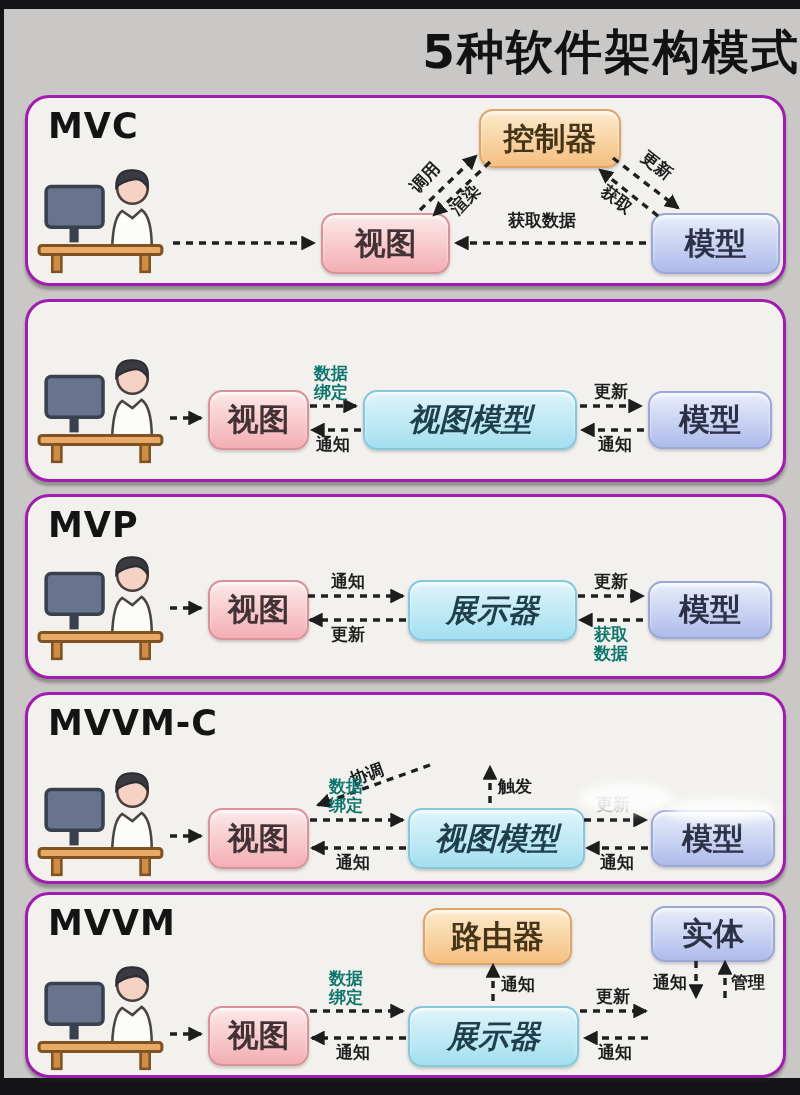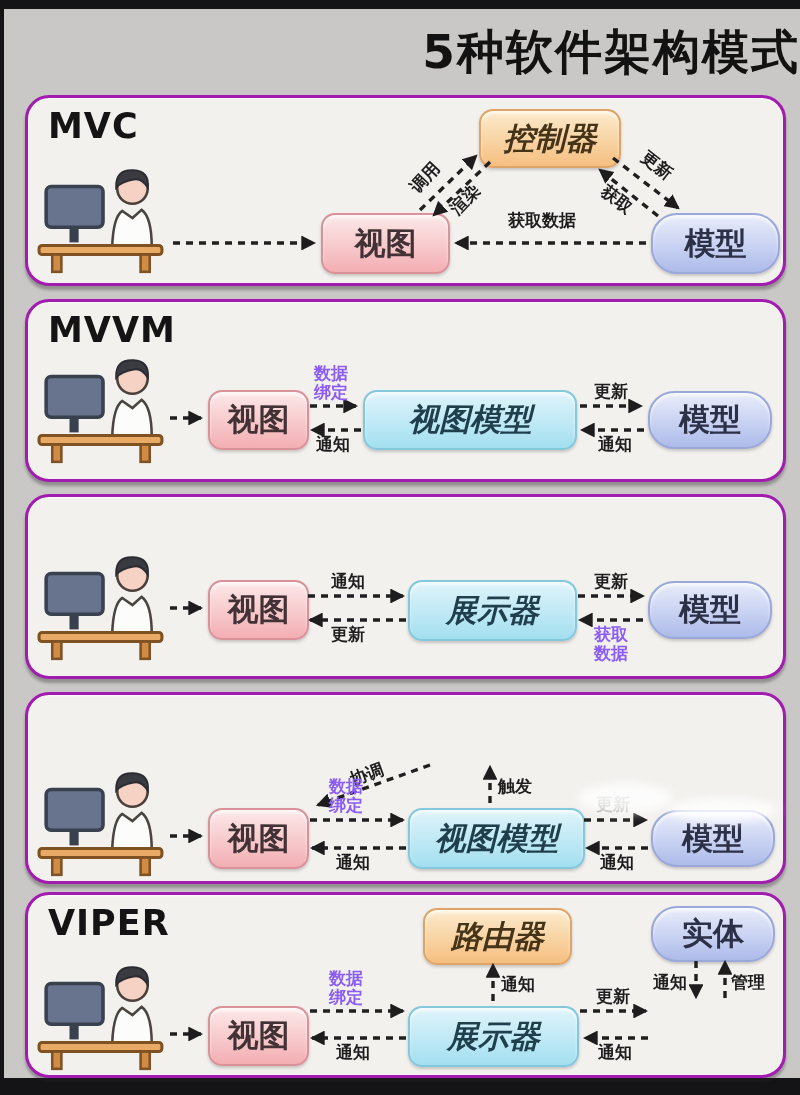--- a/index.html
+++ b/index.html
@@ -13,28 +13,28 @@
   .panel{position:absolute;left:21px;width:755px;background:#f2f1ee;
     border:3px solid #a21caf;border-radius:24px;
     box-shadow:0 4px 3px rgba(40,40,40,.35), inset 0 1px 2px rgba(255,255,255,.8);}
   .p1{top:86px;height:185px;} .p2{top:290px;height:177px;} .p3{top:485px;height:179px;}
   .p4{top:683px;height:186px;} .p5{top:883px;height:180px;}
   .pl{position:absolute;left:20px;top:8px;font-size:35px;font-weight:800;color:#141414;letter-spacing:1px;}
   .bx{position:absolute;display:flex;align-items:center;justify-content:center;
     font-weight:700;font-size:31px;border-radius:14px;border:2px solid;
     box-shadow:inset 0 3px 3px rgba(255,255,255,.65), 0 2px 3px rgba(90,80,80,.28);}
   .pink  {background:linear-gradient(180deg,#fce9e9,#f3aeb3);border-color:#d9929a;color:#423236;}
-  .orange{background:linear-gradient(180deg,#fcebcd,#f5bf80);border-color:#dfa468;color:#453418;font-style:italic;}
-  .blue  {background:linear-gradient(180deg,#e9edfa,#adbbea);border-color:#9aa8da;color:#2c3148;border-radius:26px;}
+  .orange{background:linear-gradient(180deg,#fcebcd,#f5bf80);border-color:#dfa468;color:#453418;}
+  .blue  {background:linear-gradient(180deg,#e9edfa,#adbbea);border-color:#9aa8da;color:#2c3148;}
   .cyan  {background:linear-gradient(180deg,#e0f4fa,#a3dff0);border-color:#83c8dd;color:#1f3f4d;font-style:italic;}
   .green {background:linear-gradient(180deg,#ecf4d8,#c3df9a);border-color:#a3c577;color:#2f4a1e;}
   .arrows{position:absolute;left:0;top:0;width:100%;height:100%;}
   .dash{stroke:#1f1f1f;stroke-width:3.4;stroke-dasharray:7 6;fill:none;marker-end:url(#ah);}
   .lbl{position:absolute;font-size:17px;font-weight:700;color:#1d1d1d;white-space:nowrap;line-height:1.1;}
-  .lbl2{position:absolute;font-size:17px;font-weight:700;color:#8b5cf6;width:40px;
+  .lbl2{position:absolute;font-size:17px;font-weight:700;color:#0f766e;width:40px;
     text-align:center;line-height:1.12;word-break:break-all;}
   .r-47{transform:rotate(-47deg);} .r-20{transform:rotate(-20deg);} .r38{transform:rotate(38deg);}
   .person{position:absolute;width:132px;height:120px;}
   .faint{opacity:.38;}
   .smudge{position:absolute;background:rgba(255,255,255,.8);filter:blur(5px);border-radius:50%;}
 </style>
 </head>
 <body>
 
 <svg width="0" height="0" style="position:absolute">
@@ -72,21 +72,20 @@
       <path class="dash" d="M618,145 H428"></path>
     </svg>
     <div class="lbl r-47" style="left:380px;top:70px">调用</div>
     <div class="lbl r-47" style="left:420px;top:92px">渲染</div>
     <div class="lbl r38" style="left:612px;top:58px">更新</div>
     <div class="lbl r38" style="left:572px;top:92px">获取</div>
     <div class="lbl" style="left:480px;top:113px">获取数据</div>
   </div>
 
   <div class="panel p2">
-    <div class="pl">MVVM</div>
     <svg class="person" style="left:8px;top:44px" viewBox="0 0 130 118">
       <rect x="10" y="30" width="56" height="40" rx="5" fill="#68748e" stroke="#39404e" stroke-width="3.5"></rect>
       <rect x="33" y="70" width="9" height="15" fill="#39404e"></rect>
       <circle cx="95" cy="32" r="15" fill="#f5d2c4" stroke="#4a3f3a" stroke-width="2.5"></circle>
       <path d="M79,31 Q78,13 96,14 Q112,15 110,31 Q104,21 96,23 Q84,25 79,31 Z" fill="#3a3a41" stroke="#2c2c33" stroke-width="2"></path>
       <path d="M75,90 Q76,60 85,54 L95,61 L104,53 Q114,60 114,90 Z" fill="#fcfcfa" stroke="#4a4540" stroke-width="2.5"></path>
       <rect x="3" y="88" width="121" height="9" rx="3" fill="#e8aa64" stroke="#7e5222" stroke-width="3"></rect>
       <rect x="16" y="97" width="9" height="17" fill="#d08c44" stroke="#7e5222" stroke-width="2.5"></rect>
       <rect x="103" y="97" width="9" height="17" fill="#d08c44" stroke="#7e5222" stroke-width="2.5"></rect>
     </svg>
@@ -100,20 +99,21 @@
       <path class="dash" d="M552,104 H613"></path>
       <path class="dash" d="M616,128 H554"></path>
     </svg>
     <div class="lbl2" style="left:283px;top:62px">数据绑定</div>
     <div class="lbl" style="left:288px;top:133px">通知</div>
     <div class="lbl" style="left:566px;top:80px">更新</div>
     <div class="lbl" style="left:570px;top:133px">通知</div>
   </div>
 
   <div class="panel p3">
+    <div class="pl">MVP</div>
     <svg class="person" style="left:8px;top:46px" viewBox="0 0 130 118">
       <rect x="10" y="30" width="56" height="40" rx="5" fill="#68748e" stroke="#39404e" stroke-width="3.5"></rect>
       <rect x="33" y="70" width="9" height="15" fill="#39404e"></rect>
       <circle cx="95" cy="32" r="15" fill="#f5d2c4" stroke="#4a3f3a" stroke-width="2.5"></circle>
       <path d="M79,31 Q78,13 96,14 Q112,15 110,31 Q104,21 96,23 Q84,25 79,31 Z" fill="#3a3a41" stroke="#2c2c33" stroke-width="2"></path>
       <path d="M75,90 Q76,60 85,54 L95,61 L104,53 Q114,60 114,90 Z" fill="#fcfcfa" stroke="#4a4540" stroke-width="2.5"></path>
       <rect x="3" y="88" width="121" height="9" rx="3" fill="#e8aa64" stroke="#7e5222" stroke-width="3"></rect>
       <rect x="16" y="97" width="9" height="17" fill="#d08c44" stroke="#7e5222" stroke-width="2.5"></rect>
       <rect x="103" y="97" width="9" height="17" fill="#d08c44" stroke="#7e5222" stroke-width="2.5"></rect>
     </svg>
@@ -127,20 +127,21 @@
       <path class="dash" d="M550,99 H615"></path>
       <path class="dash" d="M615,123 H552"></path>
     </svg>
     <div class="lbl" style="left:303px;top:75px">通知</div>
     <div class="lbl" style="left:303px;top:128px">更新</div>
     <div class="lbl" style="left:566px;top:75px">更新</div>
     <div class="lbl2" style="left:563px;top:128px">获取数据</div>
   </div>
 
   <div class="panel p4">
+    <div class="pl">MVVM-C</div>
     <svg class="person" style="left:8px;top:64px" viewBox="0 0 130 118">
       <rect x="10" y="30" width="56" height="40" rx="5" fill="#68748e" stroke="#39404e" stroke-width="3.5"></rect>
       <rect x="33" y="70" width="9" height="15" fill="#39404e"></rect>
       <circle cx="95" cy="32" r="15" fill="#f5d2c4" stroke="#4a3f3a" stroke-width="2.5"></circle>
       <path d="M79,31 Q78,13 96,14 Q112,15 110,31 Q104,21 96,23 Q84,25 79,31 Z" fill="#3a3a41" stroke="#2c2c33" stroke-width="2"></path>
       <path d="M75,90 Q76,60 85,54 L95,61 L104,53 Q114,60 114,90 Z" fill="#fcfcfa" stroke="#4a4540" stroke-width="2.5"></path>
       <rect x="3" y="88" width="121" height="9" rx="3" fill="#e8aa64" stroke="#7e5222" stroke-width="3"></rect>
       <rect x="16" y="97" width="9" height="17" fill="#d08c44" stroke="#7e5222" stroke-width="2.5"></rect>
       <rect x="103" y="97" width="9" height="17" fill="#d08c44" stroke="#7e5222" stroke-width="2.5"></rect>
     </svg>
@@ -160,21 +161,21 @@
     <div class="lbl" style="left:470px;top:82px">触发</div>
     <div class="lbl2" style="left:298px;top:82px">数据绑定</div>
     <div class="lbl" style="left:308px;top:158px">通知</div>
     <div class="lbl faint" style="left:568px;top:100px">更新</div>
     <div class="lbl" style="left:572px;top:158px">通知</div>
     <div class="smudge" style="left:550px;top:88px;width:95px;height:30px"></div>
     <div class="smudge" style="left:640px;top:103px;width:110px;height:24px"></div>
   </div>
 
   <div class="panel p5">
-    <div class="pl">VIPER</div>
+    <div class="pl">MVVM</div>
     <svg class="person" style="left:8px;top:58px" viewBox="0 0 130 118">
       <rect x="10" y="30" width="56" height="40" rx="5" fill="#68748e" stroke="#39404e" stroke-width="3.5"></rect>
       <rect x="33" y="70" width="9" height="15" fill="#39404e"></rect>
       <circle cx="95" cy="32" r="15" fill="#f5d2c4" stroke="#4a3f3a" stroke-width="2.5"></circle>
       <path d="M79,31 Q78,13 96,14 Q112,15 110,31 Q104,21 96,23 Q84,25 79,31 Z" fill="#3a3a41" stroke="#2c2c33" stroke-width="2"></path>
       <path d="M75,90 Q76,60 85,54 L95,61 L104,53 Q114,60 114,90 Z" fill="#fcfcfa" stroke="#4a4540" stroke-width="2.5"></path>
       <rect x="3" y="88" width="121" height="9" rx="3" fill="#e8aa64" stroke="#7e5222" stroke-width="3"></rect>
       <rect x="16" y="97" width="9" height="17" fill="#d08c44" stroke="#7e5222" stroke-width="2.5"></rect>
       <rect x="103" y="97" width="9" height="17" fill="#d08c44" stroke="#7e5222" stroke-width="2.5"></rect>
     </svg>

